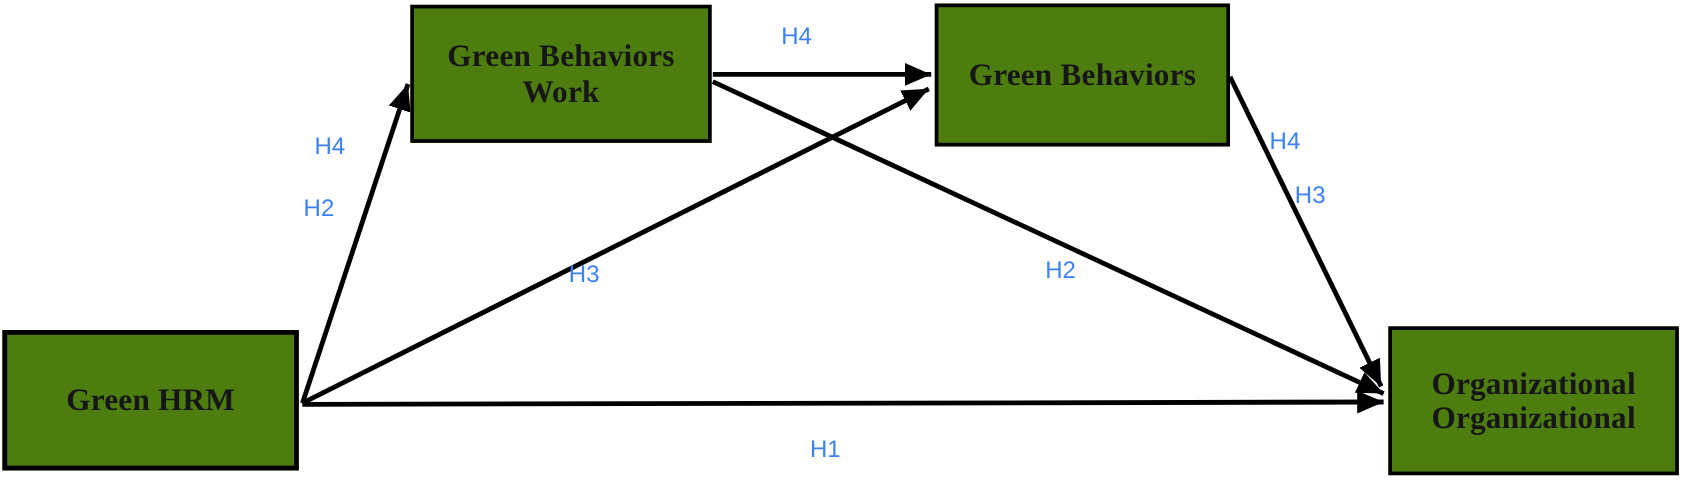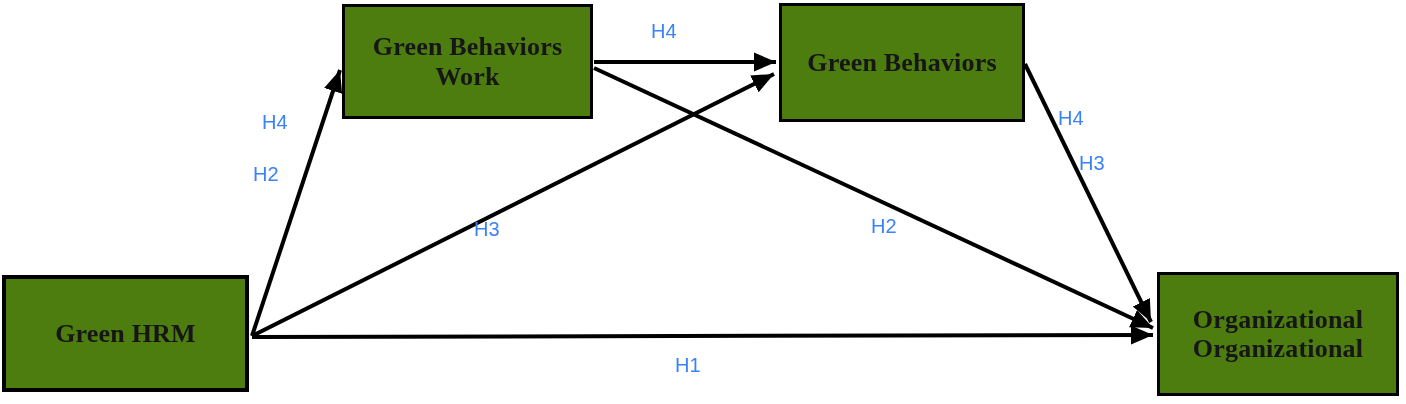--- a/index.html
+++ b/index.html
@@ -82,21 +82,21 @@
     color: #3b82f6;
     white-space: nowrap;
   }
   .hl-h4-left  { left: 262px; top: 112px; }
   .hl-h2-left  { left: 253px; top: 164px; }
   .hl-h4-top   { left: 651px; top: 21px;  }
   .hl-h3-mid   { left: 474px; top: 219px; }
   .hl-h2-right { left: 871px; top: 216px; }
   .hl-h4-right { left: 1058px; top: 108px; }
   .hl-h3-right { left: 1079px; top: 153px; }
-  .hl-h1-bottom{ left: 675px; top: 355px; }
+  .hl-h1-bottom{ left: 675px; top: 365px; }
 </style>
 </head>
 <body>
 
 <div class="stage">
 
   <svg class="arrows-layer" viewBox="0 0 1406 404" xmlns="http://www.w3.org/2000/svg">
     <defs>
       <marker id="ah" markerUnits="userSpaceOnUse" markerWidth="26" markerHeight="22" refX="22" refY="11" orient="auto">
         <path d="M0,1.5 L22,11 L0,20.5 z" fill="#000000"></path>

